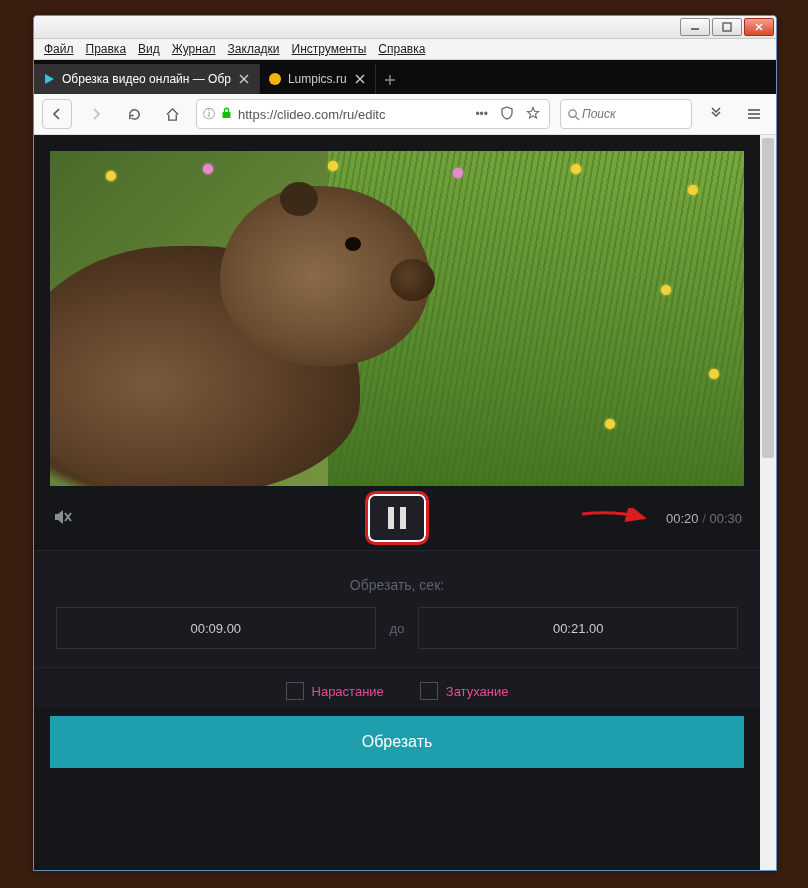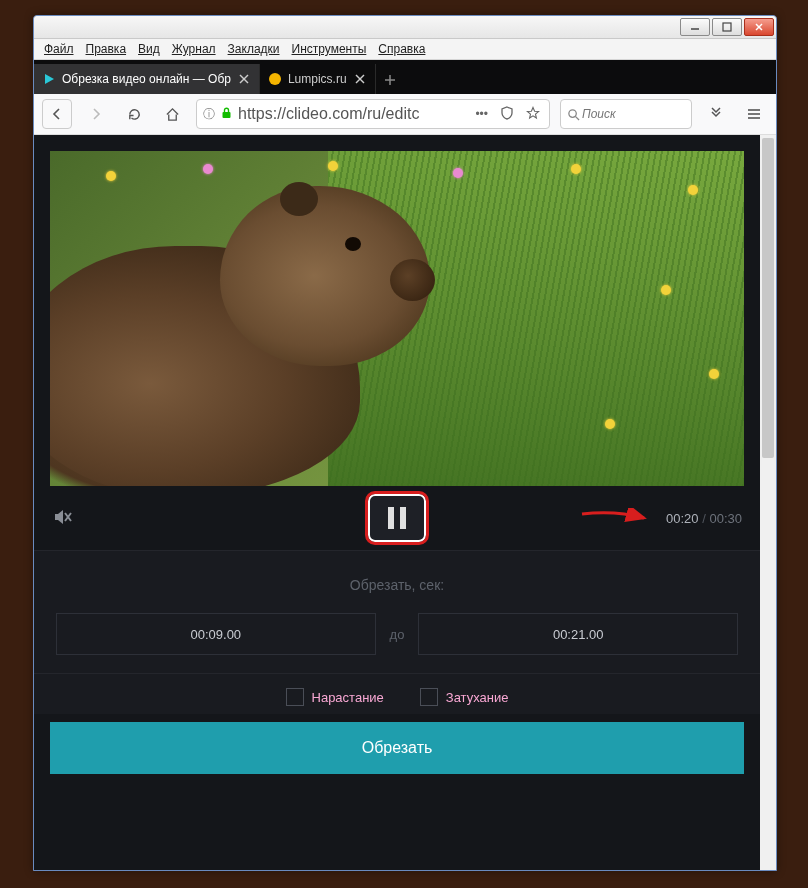--- a/index.html
+++ b/index.html
@@ -109,21 +109,21 @@
     border: 1px solid #ccc;
     border-radius: 4px;
     display: flex;
     align-items: center;
     padding: 0 6px;
     background: #fff;
     gap: 6px;
     min-width: 0;
   }
   .urlbar .lock { color:#12bc00; font-size:12px;}
-  .urlbar .urltext { flex:1; color:#555; font-size:16px; white-space:nowrap; overflow:hidden; text-overflow:ellipsis;}
+  .urlbar .urltext { flex:1; color:#555; font-size:13px; white-space:nowrap; overflow:hidden; text-overflow:ellipsis;}
   .urlbar .dots, .urlbar .shield, .urlbar .star { color:#666; padding:0 3px;}
   .searchbar {
     width: 118px;
     height: 28px;
     border: 1px solid #ccc;
     border-radius: 4px;
     display: flex;
     align-items: center;
     padding: 0 6px;
     background: #fff;
@@ -236,21 +236,21 @@
     position:absolute; right:110px; top:50%; transform:translateY(-50%);
     width:70px; height:20px;
   }
   
   .trim-section {
     background:#191b20;
     padding: 26px 22px 18px 22px;
     border-top: 1px solid #24262c;
     border-bottom: 1px solid #24262c;
   }
-  .trim-label { text-align:center; color:#5d626b; font-size:14px; margin-bottom:20px;}
+  .trim-label { text-align:center; color:#5d626b; font-size:14px; margin-bottom:14px;}
   .trim-inputs {
     display:flex; align-items:center; gap:14px;
   }
   .trim-input {
     flex:1;
     height:40px;
     border:1px solid #2d3038;
     background:#191b20;
     color:#c9ccd2;
     text-align:center;
@@ -261,21 +261,21 @@
   
   .fade-section {
     background:#191b20;
     padding: 14px 22px 8px 22px;
     display:flex;
     justify-content:center;
     gap:36px;
   }
   .chk {
     display:flex;align-items:center;gap:8px;
-    color:#f9a8d4; font-size:13px;
+    color:#ec4899; font-size:13px;
   }
   .chk-box { width:16px;height:16px;border:1px solid #4a4e57;background:transparent;}
   
   .cut-button {
     margin: 8px 16px 16px 16px;
     height:52px;
     background:#1f9ead;
     color:#fff;
     font-size:16px;
     display:flex;align-items:center;justify-content:center;

